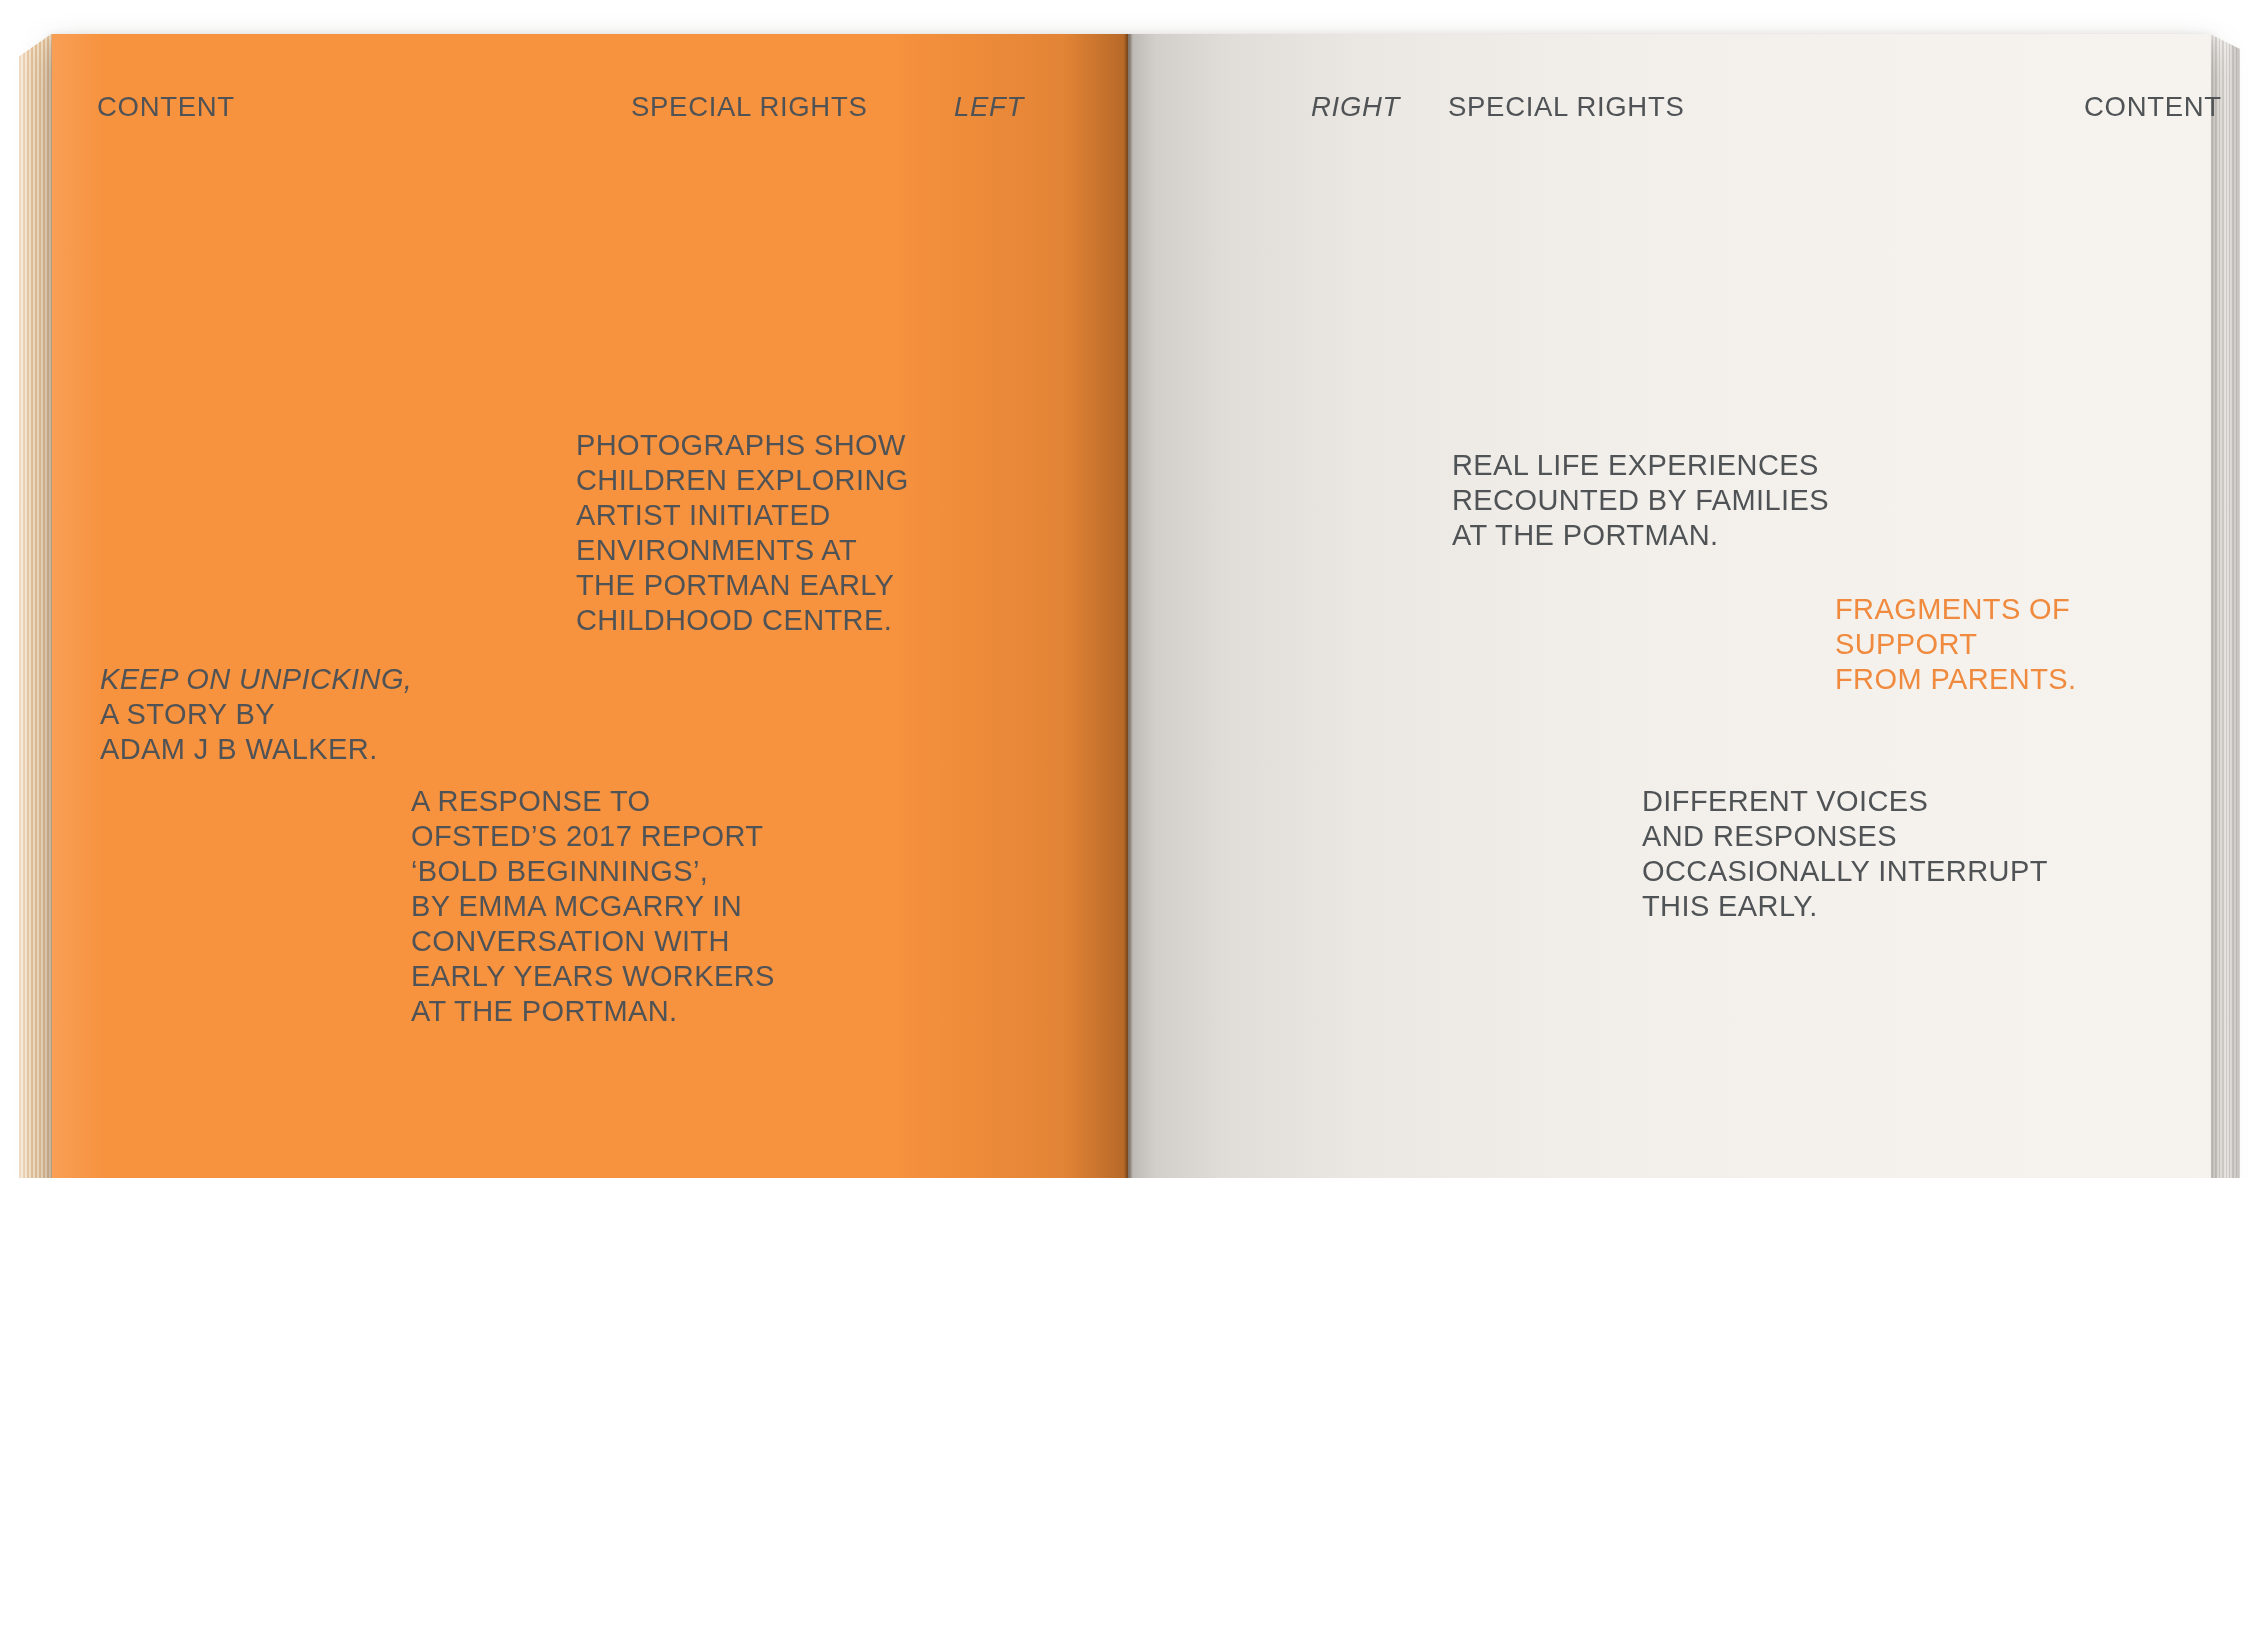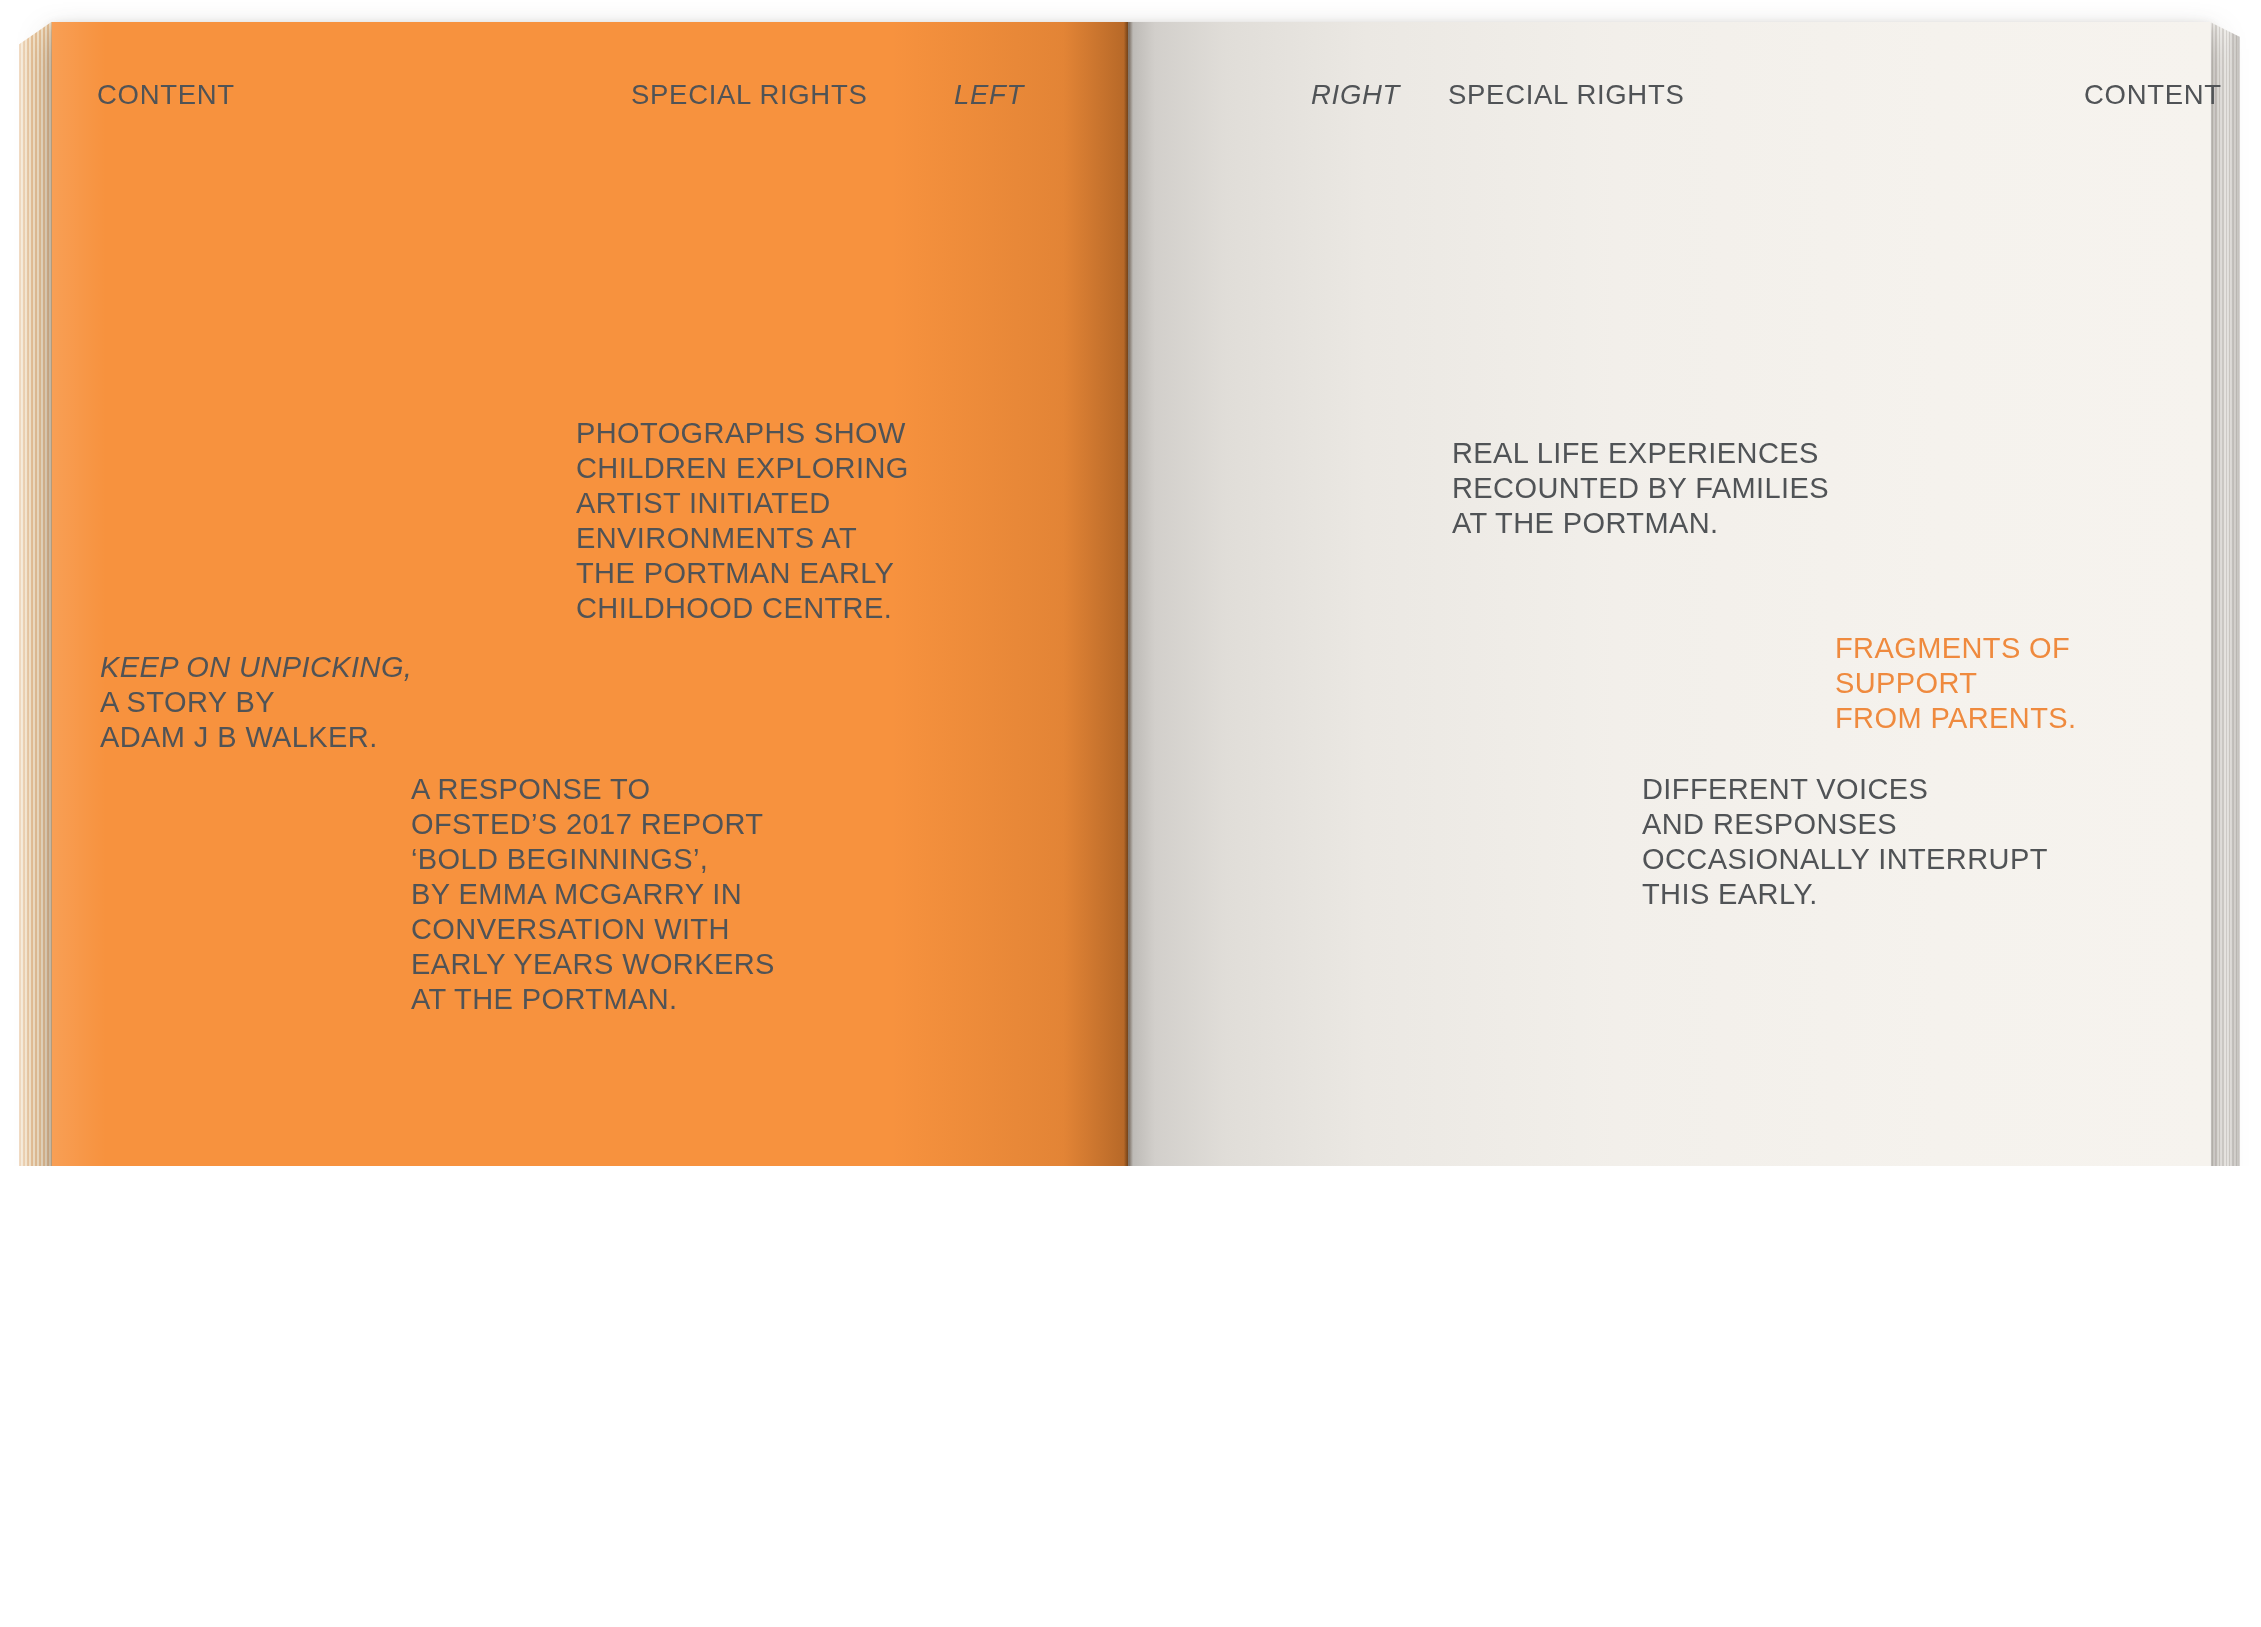--- a/index.html
+++ b/index.html
@@ -7,20 +7,21 @@
     padding: 0;
     background: #FFFFFF;
     font-family: "Liberation Sans", "DejaVu Sans", sans-serif;
   }
   .canvas {
     position: relative;
     width: 2261px;
     height: 1166px;
     overflow: hidden;
     background: #FFFFFF;
+    margin-top: 12px;
   }
 
   
   .book {
     position: absolute;
     left: 52px;
     top: 21.5px;
     width: 2159px;
     height: 1580px;
     box-shadow: 0 14.8px 31px rgba(70, 62, 55, 0.40), 0 4px 9.4px rgba(70, 62, 55, 0.25);
@@ -180,21 +181,21 @@
 
       <div class="header-item" style="left: 320px;">SPECIAL RIGHTS</div>
 
       <div class="header-item" style="left: 956px;">CONTENT</div>
 
 
       <div class="txt" style="left: 324px; top: 414px;">REAL LIFE EXPERIENCES
 RECOUNTED BY FAMILIES
 AT THE PORTMAN.</div>
 
-      <div class="txt accent" style="left: 707px; top: 609px;">FRAGMENTS OF SUPPORT
+      <div class="txt accent" style="left: 707px; top: 558px;">FRAGMENTS OF SUPPORT
 FROM PARENTS.</div>
 
       <div class="txt" style="left: 514px; top: 750px;">DIFFERENT VOICES
 AND RESPONSES
 OCCASIONALLY INTERRUPT
 THIS EARLY.</div>
 
       <div class="pagenum" style="left: 165px;">3</div>
     </div>
 

